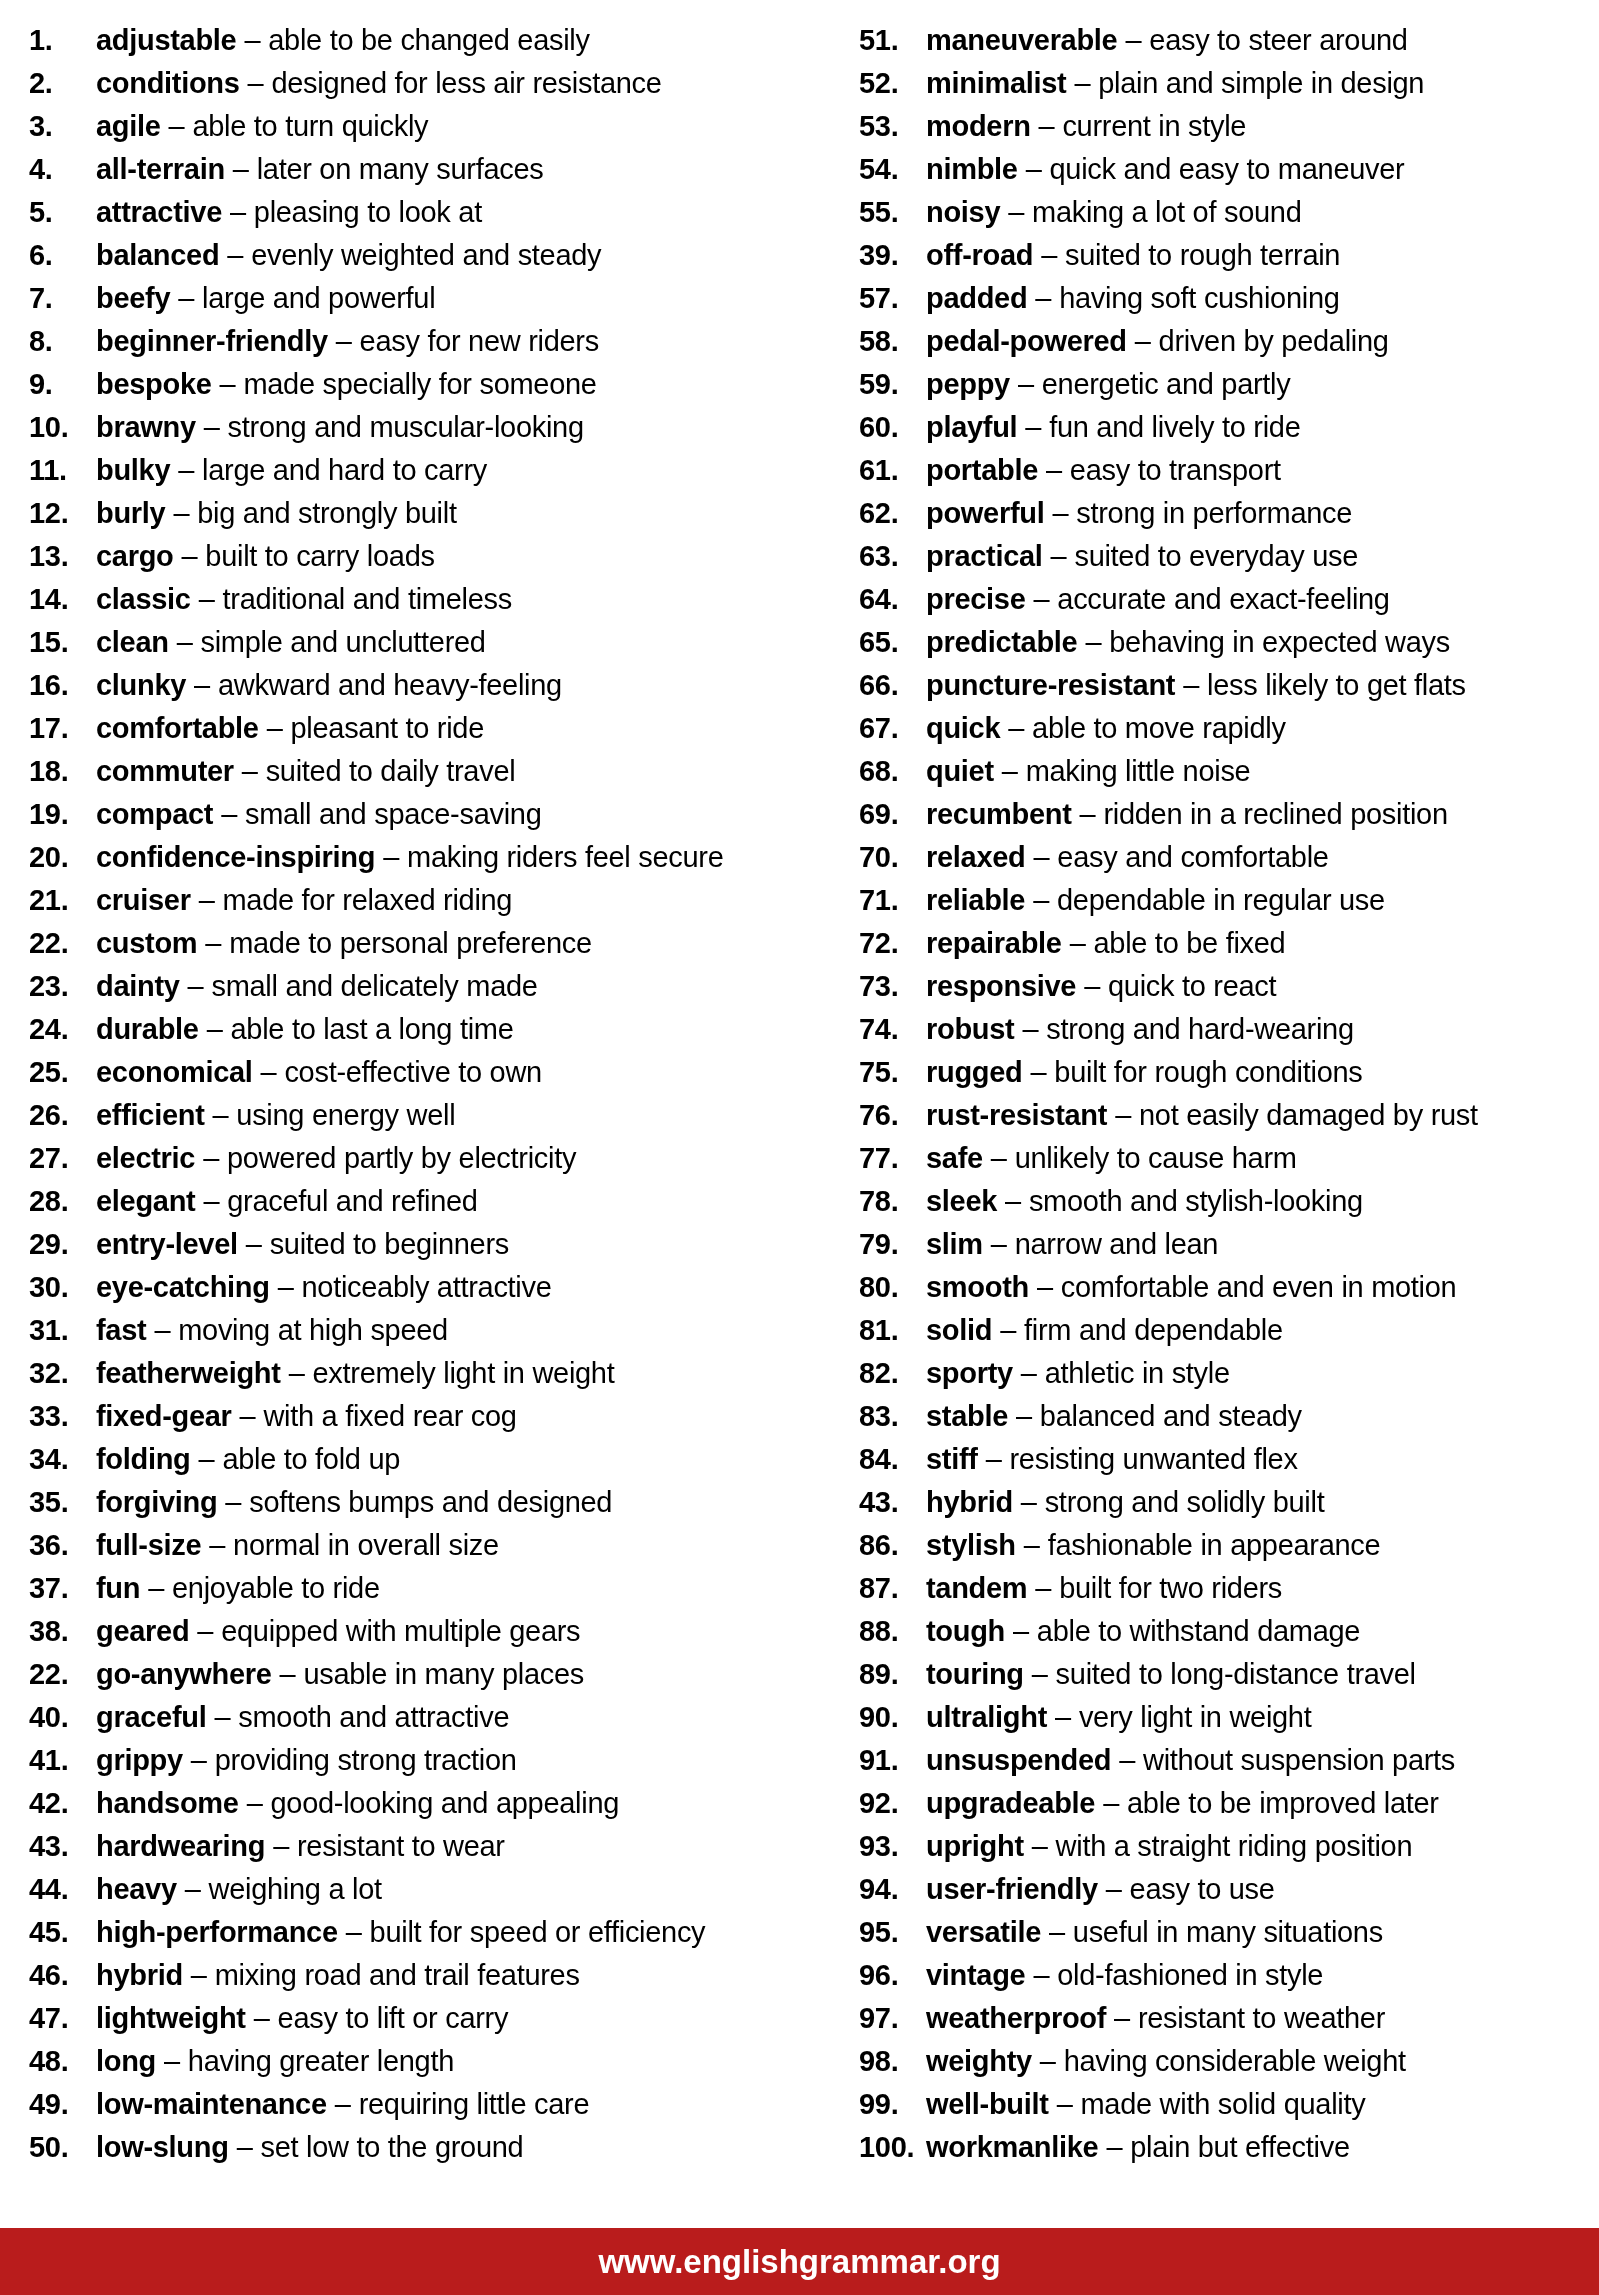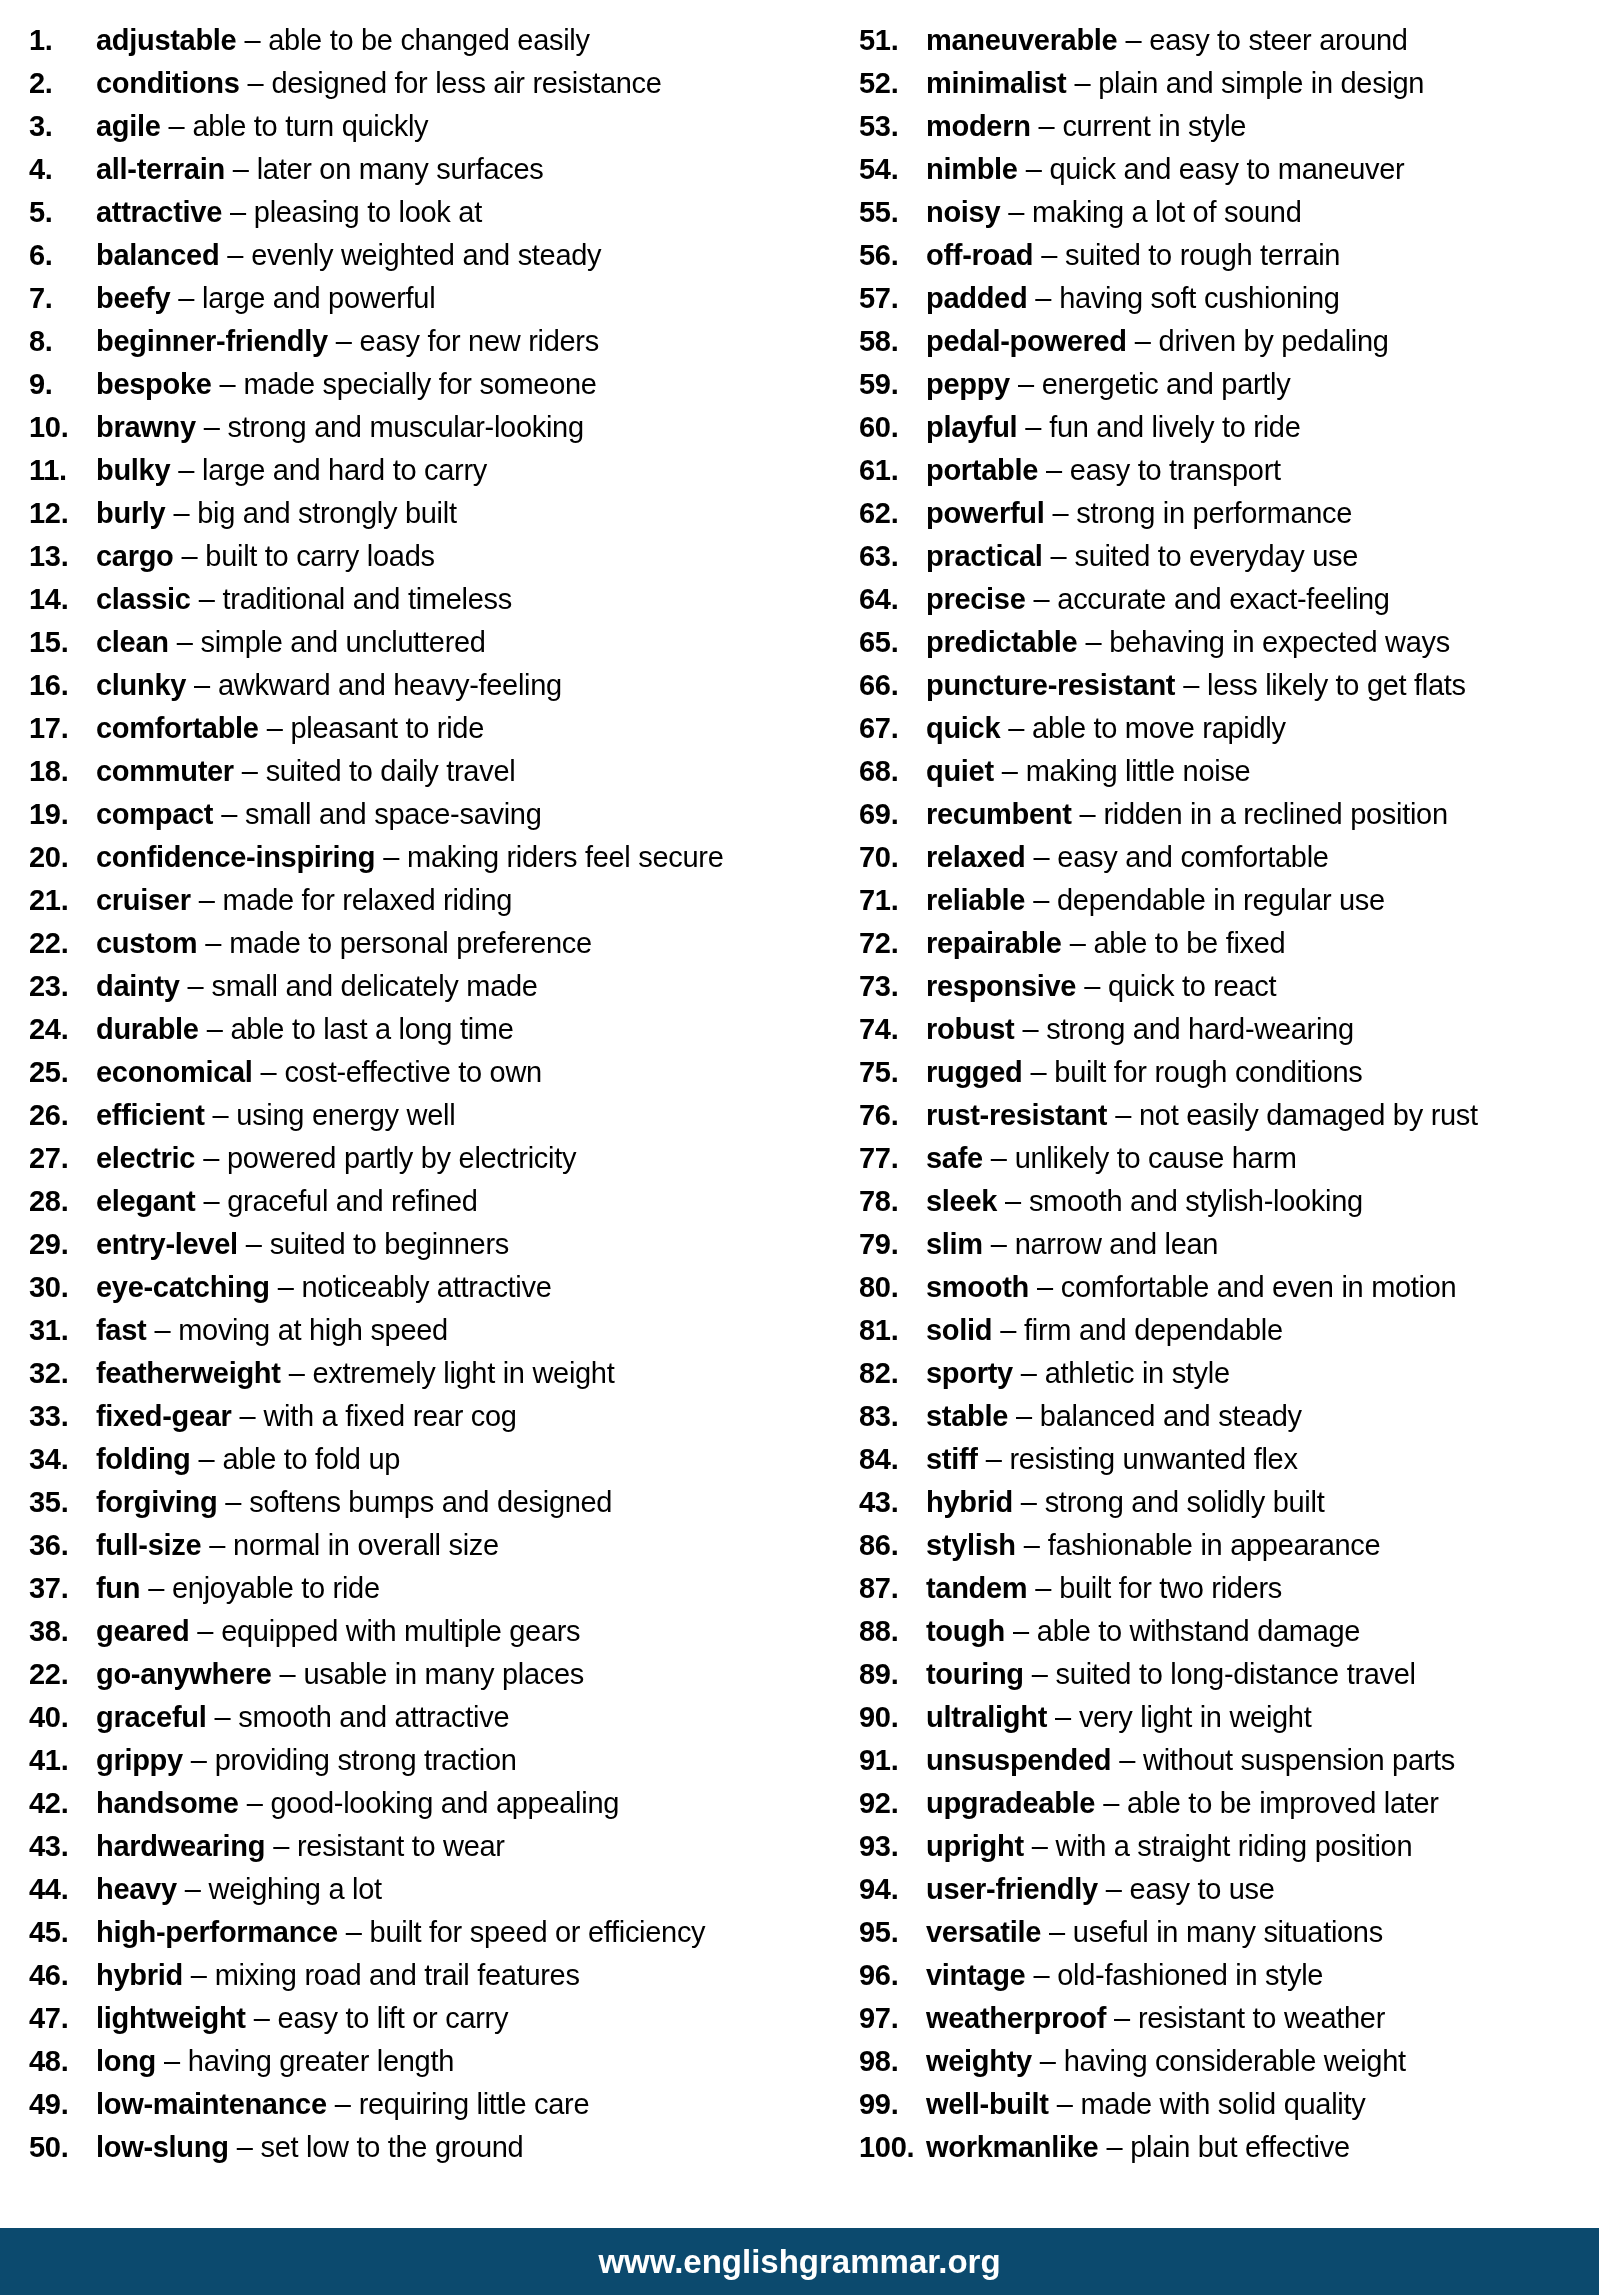--- a/index.html
+++ b/index.html
@@ -418,21 +418,21 @@
   </li>
 
   <li class="word-row">
     <span class="num">55.</span>
     <span class="word">noisy</span>
     <span class="sep">–</span>
     <span class="def">making a lot of sound</span>
   </li>
 
   <li class="word-row">
-    <span class="num">56.</span>
+    <span class="num">39.</span>
     <span class="word">off-road</span>
     <span class="sep">–</span>
     <span class="def">suited to rough terrain</span>
   </li>
 
   <li class="word-row">
     <span class="num">57.</span>
     <span class="word">padded</span>
     <span class="sep">–</span>
     <span class="def">having soft cushioning</span>
@@ -734,16 +734,16 @@
 
   <li class="word-row">
     <span class="num">100.</span>
     <span class="word">workmanlike</span>
     <span class="sep">–</span>
     <span class="def">plain but effective</span>
   </li>
 </ol>
 </div>
 
-<footer class="site-bar" style="background: #0c4a6e; color: rgb(255, 255, 255);">
+<footer class="site-bar" style="background: #b91c1c; color: rgb(255, 255, 255);">
   <span class="site-url">www.englishgrammar.org</span>
 </footer>
 
 
 </body></html>

